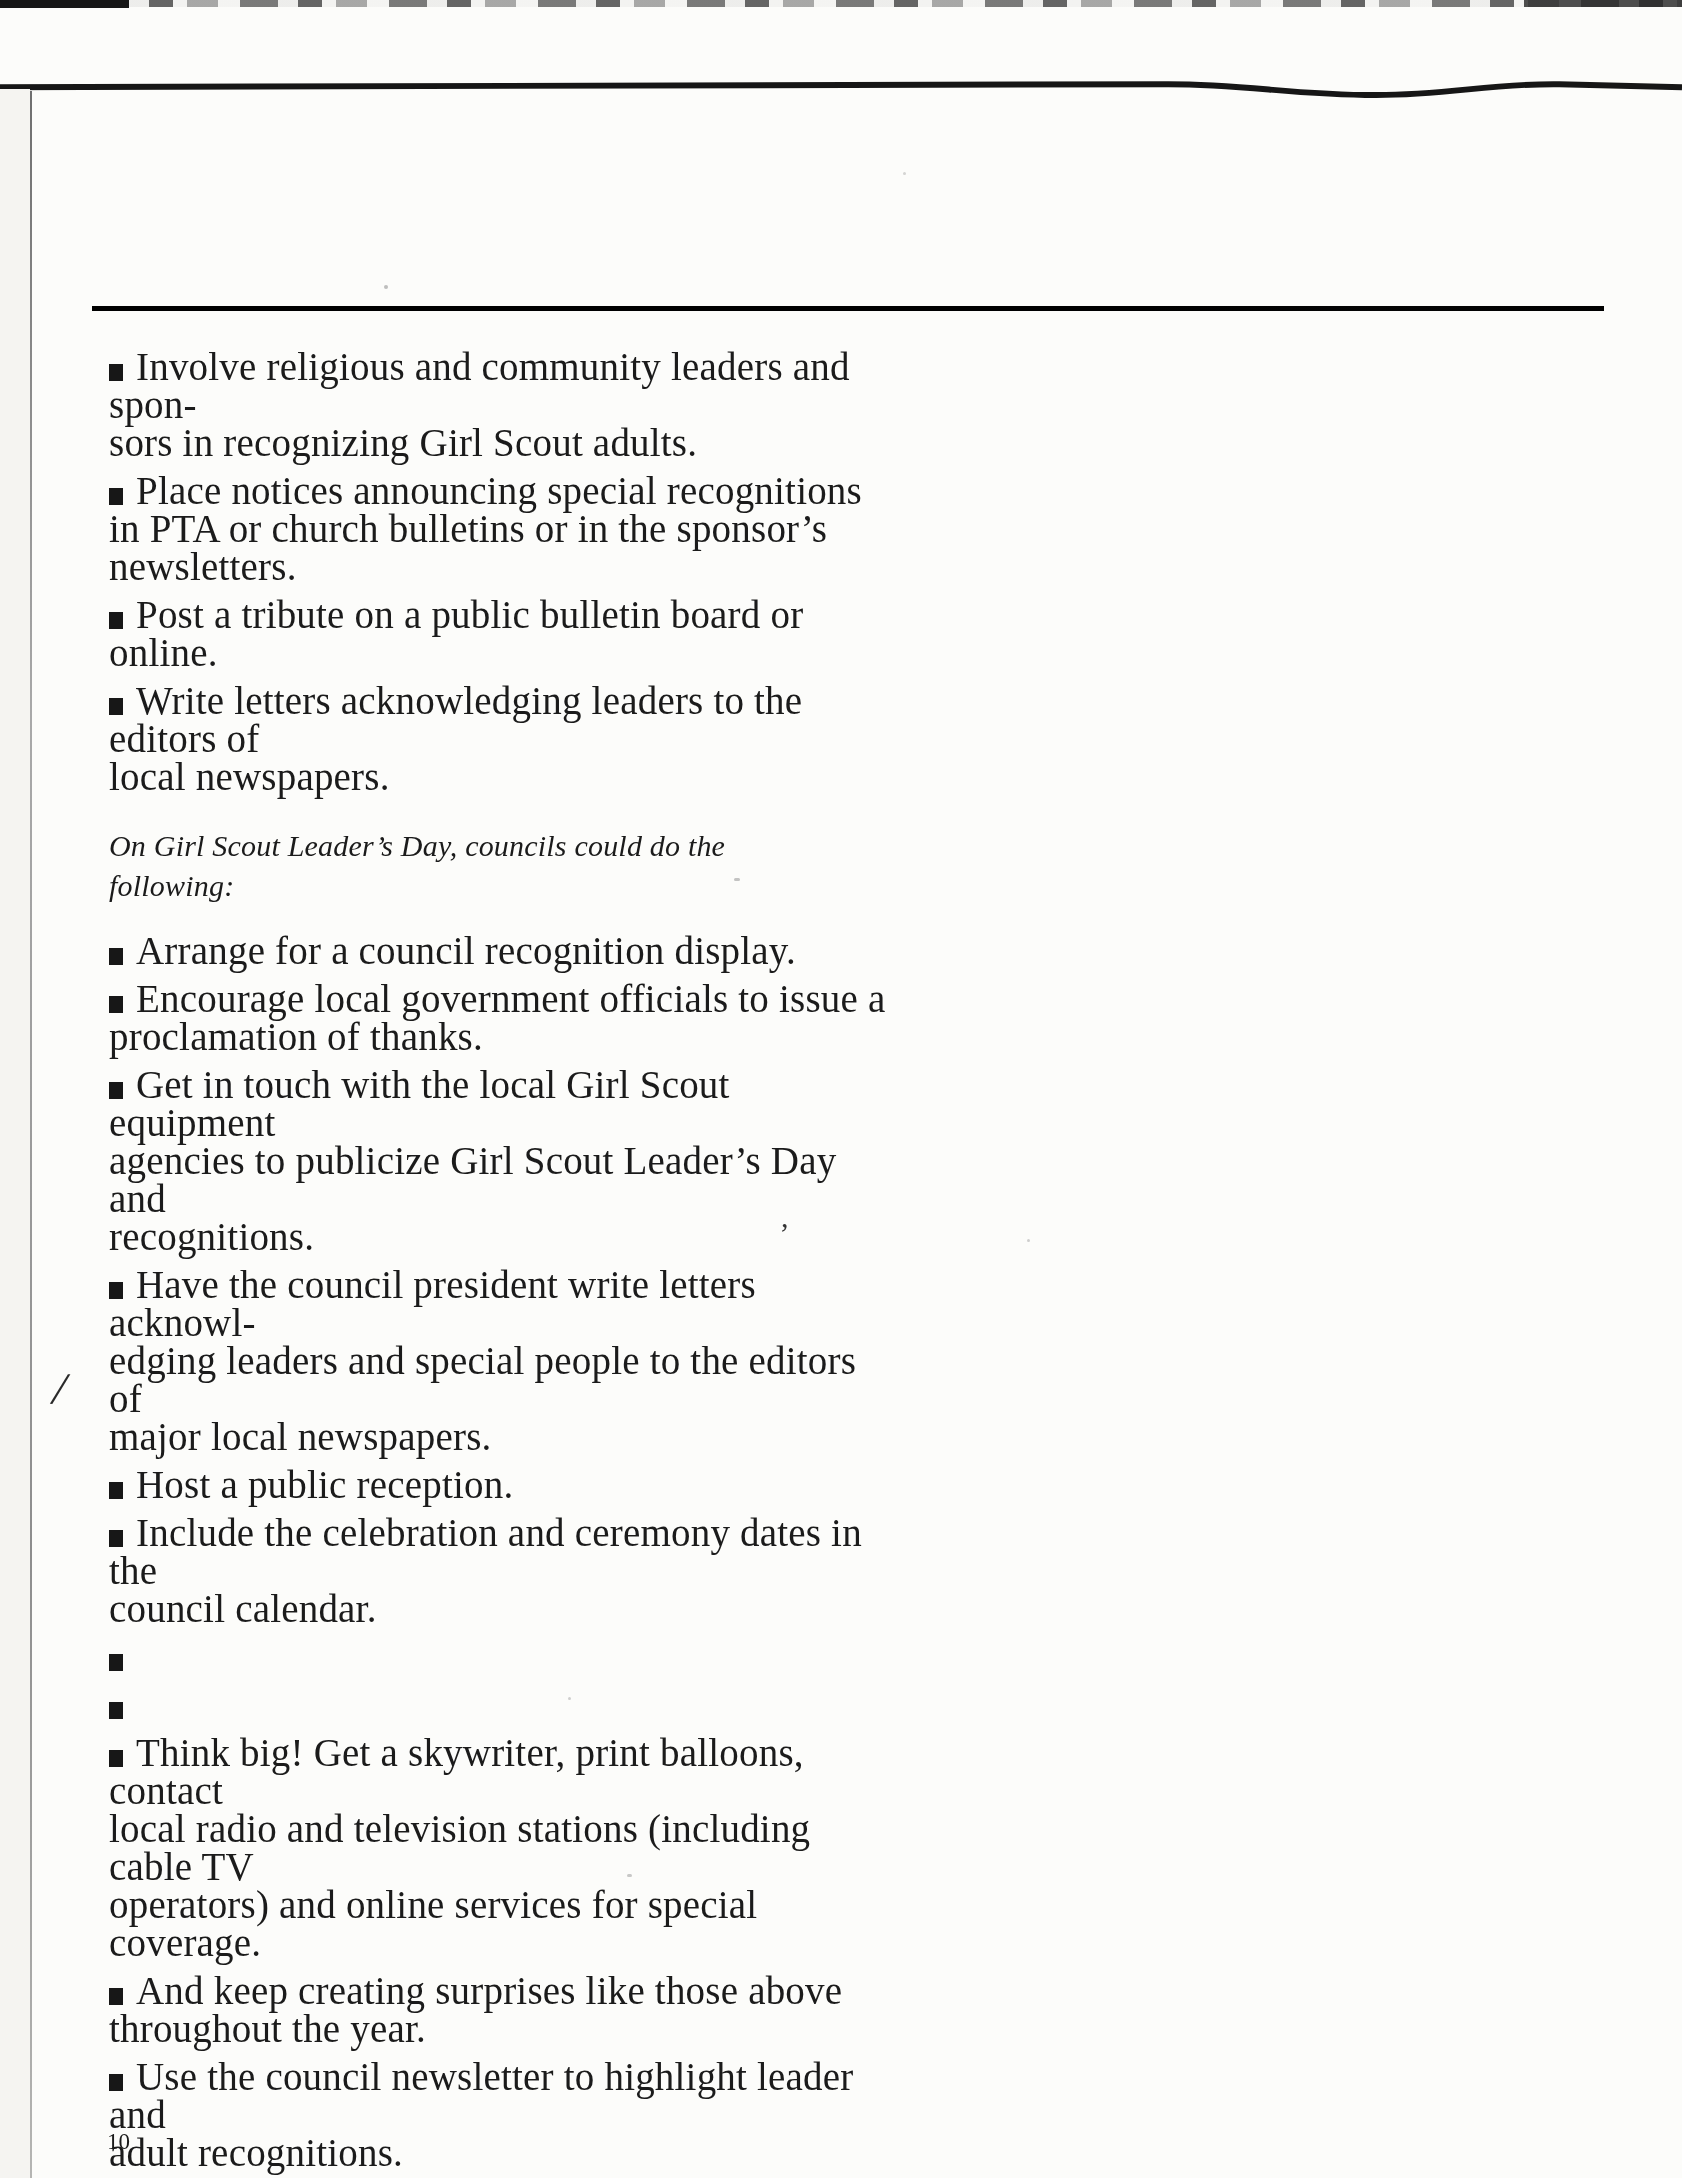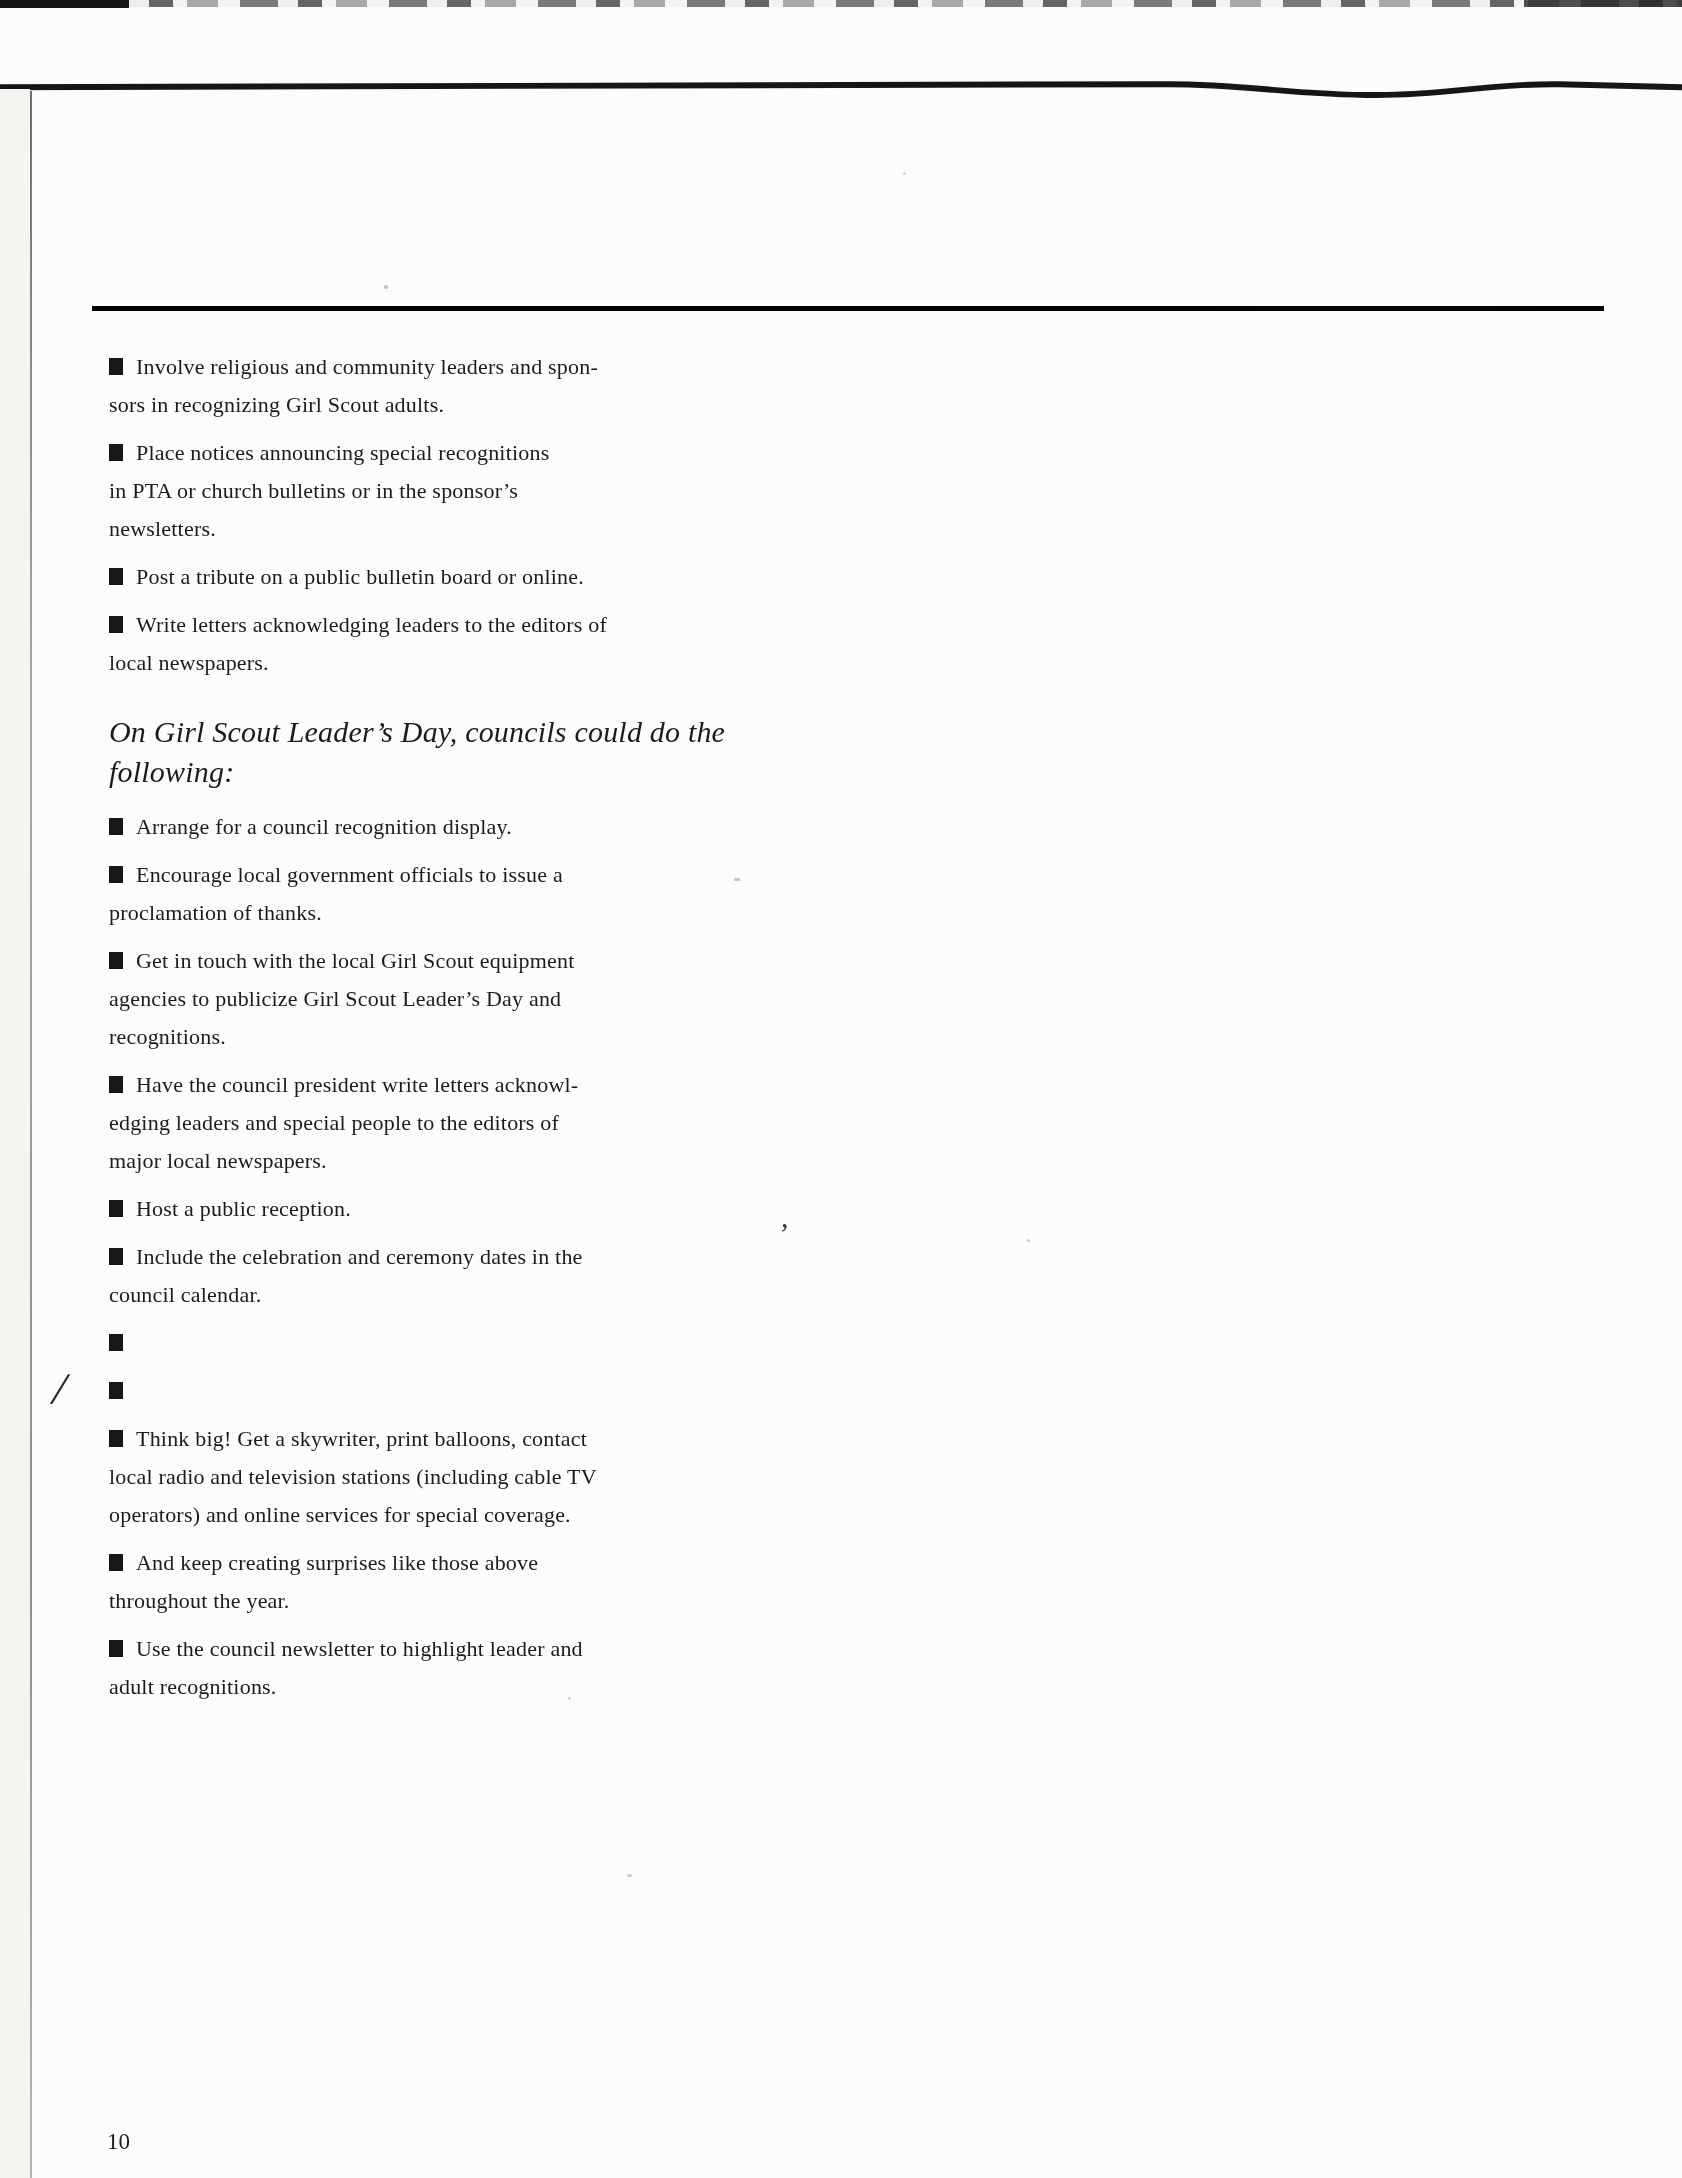--- a/index.html
+++ b/index.html
@@ -23,26 +23,26 @@
 
   .page-top-edge { position:absolute; top:0; left:0; }
   .left-margin-shade { position:absolute; left:0; top:89px; width:30px; height:2089px; background:#f5f4f1; }
   .page-left-edge { position:absolute; left:30px; top:91px; width:2px; height:2087px;
     background:linear-gradient(180deg,#6f6f6f,#a9a9a9 30%,#8d8d8d 70%,#b5b5b3); }
 
   .section-rule { position:absolute; left:92px; top:306px; width:1512px; height:5px;
     background:linear-gradient(90deg,#000 0 70%, #050505 85%, #000); }
 
   .content { position:absolute; left:109px; top:348px; width:782px; }
-  .bullet-item { margin:0 0 10px 0; font-size:22px; line-height:38px; letter-spacing:0.2px; }
+  .bullet-item { margin:0 0 10px 0; font-size:39px; line-height:38px; letter-spacing:0.2px; }
   .bullet-item .text { white-space:pre-line; }
   .sq { display:inline-block; width:14px; height:17px; background:#171717;
     margin-right:13px; vertical-align:-1px; }
   .section-intro { font-style:italic; font-size:30px; line-height:40px;
-    margin:30px 0 16px 0; white-space:pre-line; letter-spacing:0.2px; }
+    margin:30px 0 26px 0; white-space:pre-line; letter-spacing:0.2px; }
 
   .page-number { position:absolute; left:107px; top:2129px; font-size:23px; }
 
   .margin-slash { position:absolute; left:53px; top:1362px; font-size:46px;
     font-style:italic; transform:rotate(4deg); color:#2a2a2a; }
   .stray-mark { position:absolute; left:781px; top:1200px; font-size:30px; color:#333; }
 
   .speck { position:absolute; background:#8a8a8a; border-radius:50%; opacity:.55; }
   .s1 { left:384px; top:285px; width:4px; height:4px; }
   .s2 { left:903px; top:172px; width:3px; height:3px; opacity:.35; }

